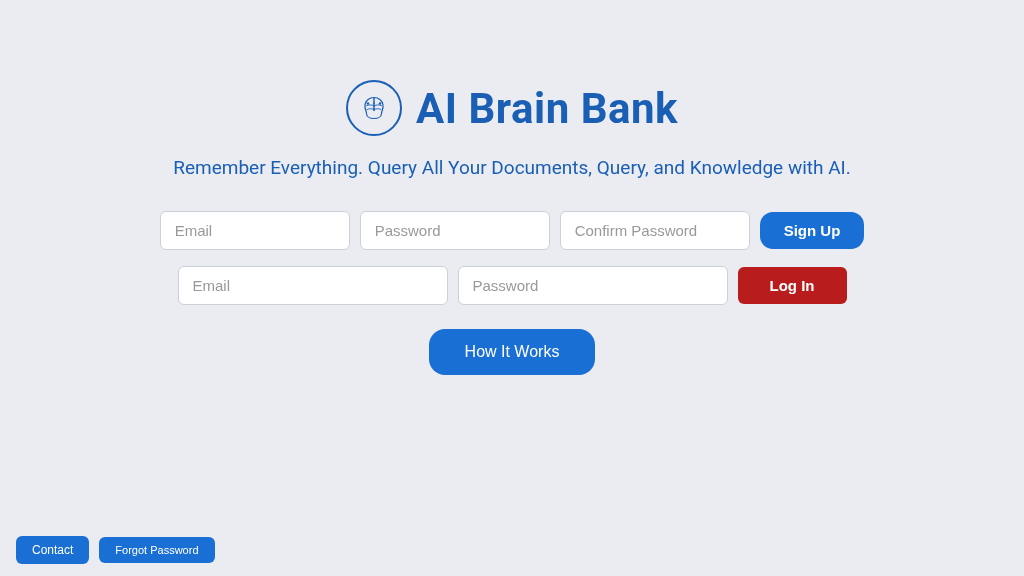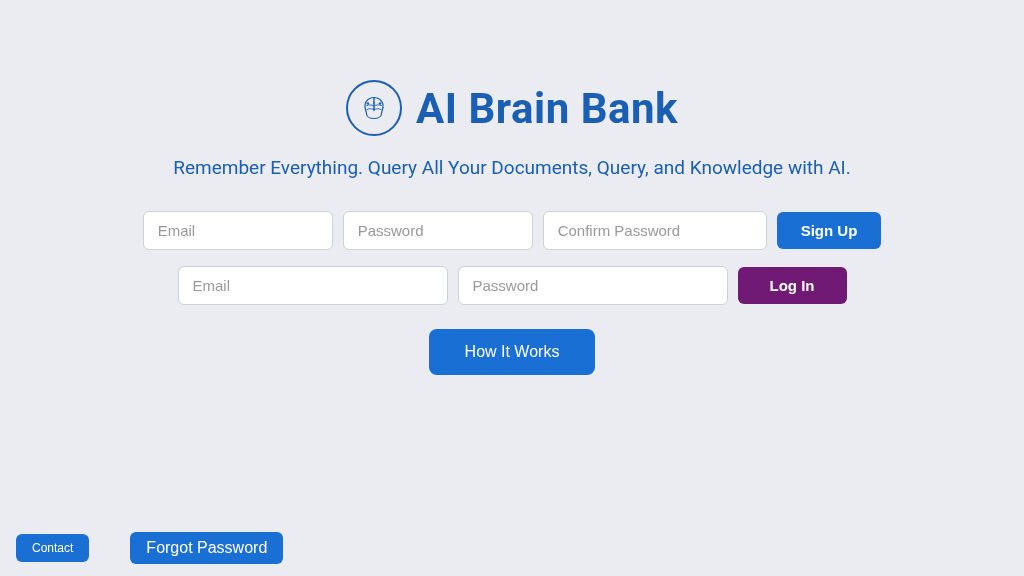--- a/index.html
+++ b/index.html
@@ -95,60 +95,60 @@
 
     .signup-email {
       width: 190px;
     }
 
     .signup-password {
       width: 190px;
     }
 
     .signup-confirm {
-      width: 224px;
+      width: 190px;
     }
 
     .login-email {
       width: 270px;
     }
 
     .login-password {
       width: 270px;
     }
 
     .btn-signup {
       background-color: #1a6fd4;
       color: #fff;
       border: none;
-      border-radius: 6px;
+      border-radius: 13px;
       padding: 10px 24px;
       font-size: 15px;
       font-weight: 600;
       cursor: pointer;
       white-space: nowrap;
     }
 
     .btn-login {
-      background-color: #701a75;
+      background-color: #b91c1c;
       color: #fff;
       border: none;
       border-radius: 6px;
       padding: 10px 32px;
       font-size: 15px;
       font-weight: 600;
       cursor: pointer;
       white-space: nowrap;
     }
 
     .btn-how-it-works {
       background-color: #1a6fd4;
       color: #fff;
       border: none;
-      border-radius: 8px;
+      border-radius: 16px;
       padding: 14px 36px;
       font-size: 16px;
       font-weight: 500;
       cursor: pointer;
       margin-bottom: 0;
     }
 
     .bottom-bar {
       position: absolute;
       bottom: 0;
@@ -170,24 +170,23 @@
       font-weight: 500;
       cursor: pointer;
     }
 
     .btn-forgot {
       background-color: #1a6fd4;
       color: #fff;
       border: none;
       border-radius: 6px;
       padding: 7px 16px;
-      font-size: 16px;
+      font-size: 11px;
       font-weight: 500;
       cursor: pointer;
-      margin-left: 31px;
     }
   </style>
 </head>
 <body>
 
 <div class="main-content">
   <div class="logo-row">
     <div class="brain-icon-circle">
       <svg width="30" height="30" viewBox="0 0 100 100" fill="none" xmlns="http://www.w3.org/2000/svg">
 

